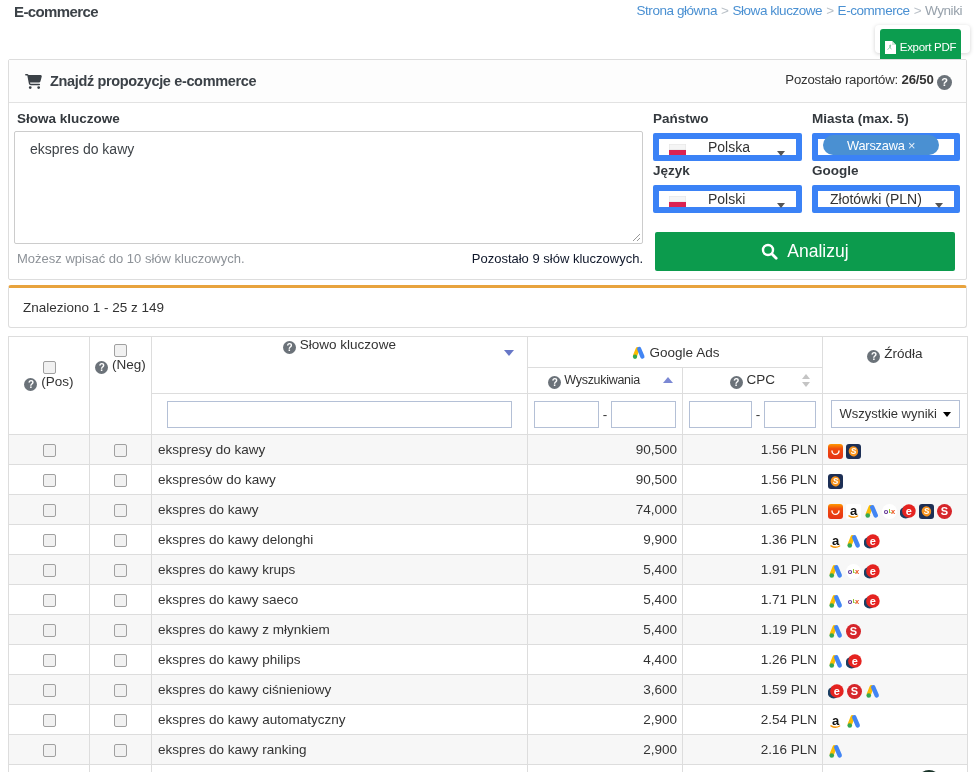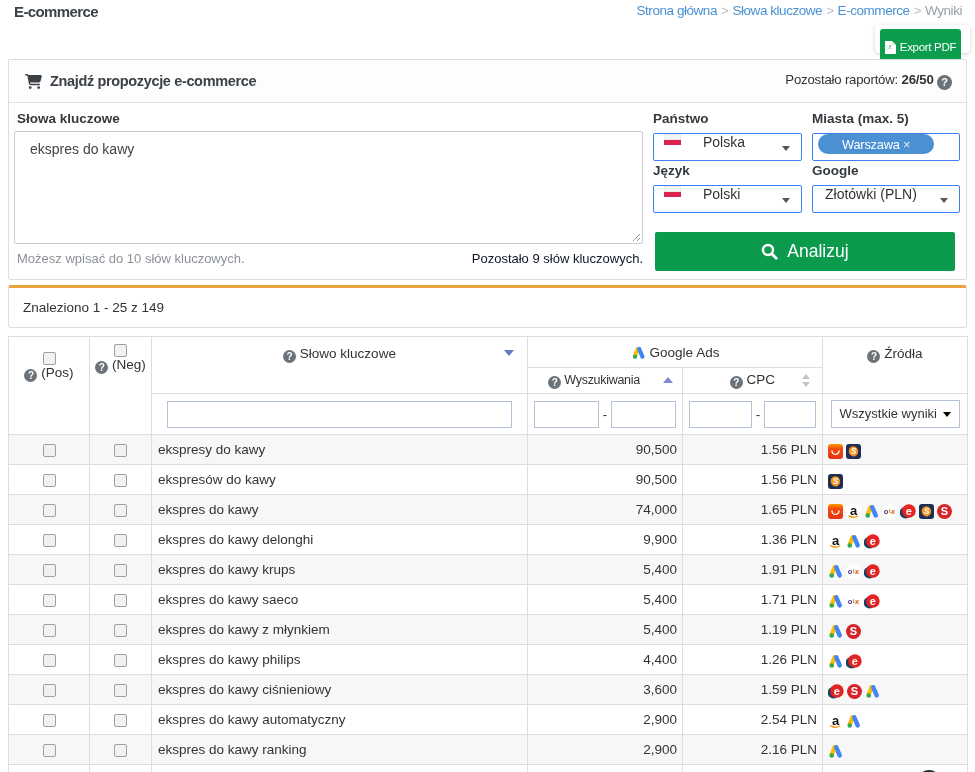--- a/index.html
+++ b/index.html
@@ -2,22 +2,22 @@
 <html lang="pl"><head><meta charset="utf-8">
 <style>
 * { margin:0; padding:0; box-sizing:border-box; }
 html,body { width:975px; height:772px; }
 body { font-family:"Liberation Sans",sans-serif; background:#fff; position:relative; overflow:hidden; color:#333; }
 .abs { position:absolute; }
 a.crumb { color:#4a90d2; text-decoration:none; }
 .sep { color:#b9c0c7; margin:0 4px; }
 .qc { display:inline-flex; width:13px; height:13px; border-radius:50%; background:#6b7279; color:#fff;
       font-size:10px; font-weight:bold; align-items:center; justify-content:center; vertical-align:-2px; }
-.selbox { position:absolute; height:28px; border:1px solid #3b82f6; border-radius:2px; background:#fff;
-          display:flex; align-items:flex-start; font-size:14px; color:#333; }
+.selbox { position:absolute; height:28px; border:6px solid #3b82f6; border-radius:2px; background:#fff;
+          display:flex; align-items:flex-end; font-size:14px; color:#333; }
 .caret { width:0; height:0; border-left:4px solid transparent; border-right:4px solid transparent;
          border-top:5px solid #555; position:absolute; right:11px; top:12px; }
 .flag { width:17px; height:11px; margin:0 10px 0 10px; display:inline-block; position:relative; }
 .flag:before { content:""; position:absolute; left:0; top:0; width:17px; height:5.5px; background:#f5f5f5; box-shadow:0 0 0 0.5px #e3e3e3 inset;}
 .flag:after  { content:""; position:absolute; left:0; bottom:0; width:17px; height:5.5px; background:#dc2251; }
 .lbl { position:absolute; font-size:13.5px; font-weight:bold; color:#34393e; }
 table.grid { border-collapse:collapse; table-layout:fixed; width:959px; position:absolute; left:8px; top:336px; background:#fff; }
 table.grid th, table.grid td { border:1px solid #ddd; font-weight:normal; font-size:13.5px; color:#333; padding:0; }
 table.grid thead th { background:#fff; }
 tr.dr { height:30px; }
@@ -105,23 +105,23 @@
 <colgroup>
       <col style="width:81px;">
       <col style="width:62px;">
       <col style="width:376px;">
       <col style="width:155px;">
       <col style="width:140px;">
       <col style="width:145px;">
     </colgroup>
 <thead>
 <tr style="height:31px;">
-  <th rowspan="3" style="vertical-align:top;padding-top:13px;" class="thc"><span class="cb"></span><div style="margin-top:0px;"><span class="qc">?</span> (Pos)</div></th>
+  <th rowspan="3" style="vertical-align:top;padding-top:22px;" class="thc"><span class="cb"></span><div style="margin-top:0px;"><span class="qc">?</span> (Pos)</div></th>
   <th rowspan="3" style="vertical-align:top;padding-top:5px;" class="thc"><span class="cb"></span><div style="margin-top:0px;"><span class="qc">?</span> (Neg)</div></th>
-  <th rowspan="2" class="thc" style="vertical-align:top;padding-top:9px;position:relative;"><span class="qc">?</span> Słowo kluczowe
+  <th rowspan="2" class="thc" style="vertical-align:top;position:relative;"><span class="qc">?</span> Słowo kluczowe
     <span style="position:absolute;right:13px;top:13px;width:0;height:0;border-left:5px solid transparent;border-right:5px solid transparent;border-top:6px solid #6777c7;"></span></th>
   <th colspan="2" class="thc" style="height:31px;">
     <svg width="15" height="14" viewBox="0 0 24 24" style="vertical-align:-3px;margin-right:4px;">
       <line x1="10.6" y1="5.2" x2="6.1" y2="16.5" stroke="#fbbc04" stroke-width="7" stroke-linecap="round"></line>
       <circle cx="6" cy="18.4" r="3.7" fill="#34a853"></circle>
       <line x1="13.2" y1="5.2" x2="18.7" y2="18.3" stroke="#4285f4" stroke-width="7.2" stroke-linecap="round"></line>
     </svg>Google Ads</th>
   <th rowspan="2" class="thc" style="vertical-align:top;padding-top:9px;"><span class="qc">?</span> Źródła</th>
 </tr>
 <tr style="height:26px;">

